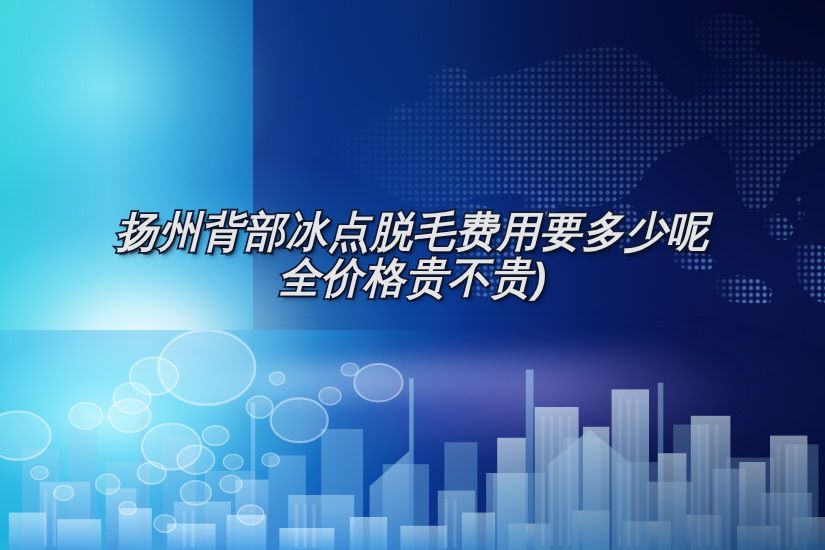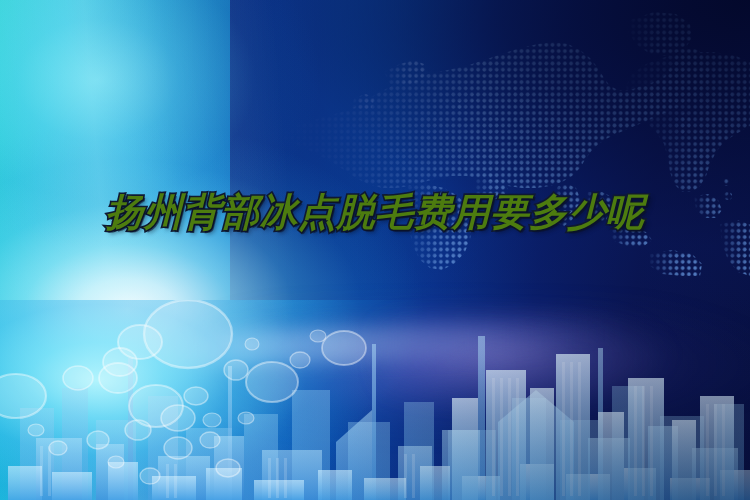--- a/index.html
+++ b/index.html
@@ -170,21 +170,21 @@
     text-align: center;
     z-index: 30;
     padding: 0 28px;
   }
   .headline .line {
     display: block;
     font-size: 38px;
     line-height: 41px;
     font-weight: bold;
     font-style: italic;
-    color: #4d7c0f;
+    color: #e5e5e5;
     letter-spacing: 0.5px;
     white-space: nowrap;
     -webkit-text-stroke: 3.2px #101a33;
     paint-order: stroke fill;
     text-shadow:
        2px 2px 0 rgba(10,16,40,0.55),
        3px 3px 4px rgba(5,10,30,0.45);
   }
 </style>
 </head>
@@ -433,15 +433,16 @@
         <ellipse cx="150" cy="176" rx="10" ry="8" stroke-width="1.3"></ellipse>
         <ellipse cx="228" cy="168" rx="12" ry="9" stroke-width="1.4"></ellipse>
       </g>
     </svg>
   </div>
 
   <div class="layer vignette-br"></div>
 
   <div class="headline">
     <span class="line">扬州背部冰点脱毛费用要多少呢</span>
+    <span class="line">全价格贵不贵)</span>
   </div>
 
 </div>
 
 </body></html>

